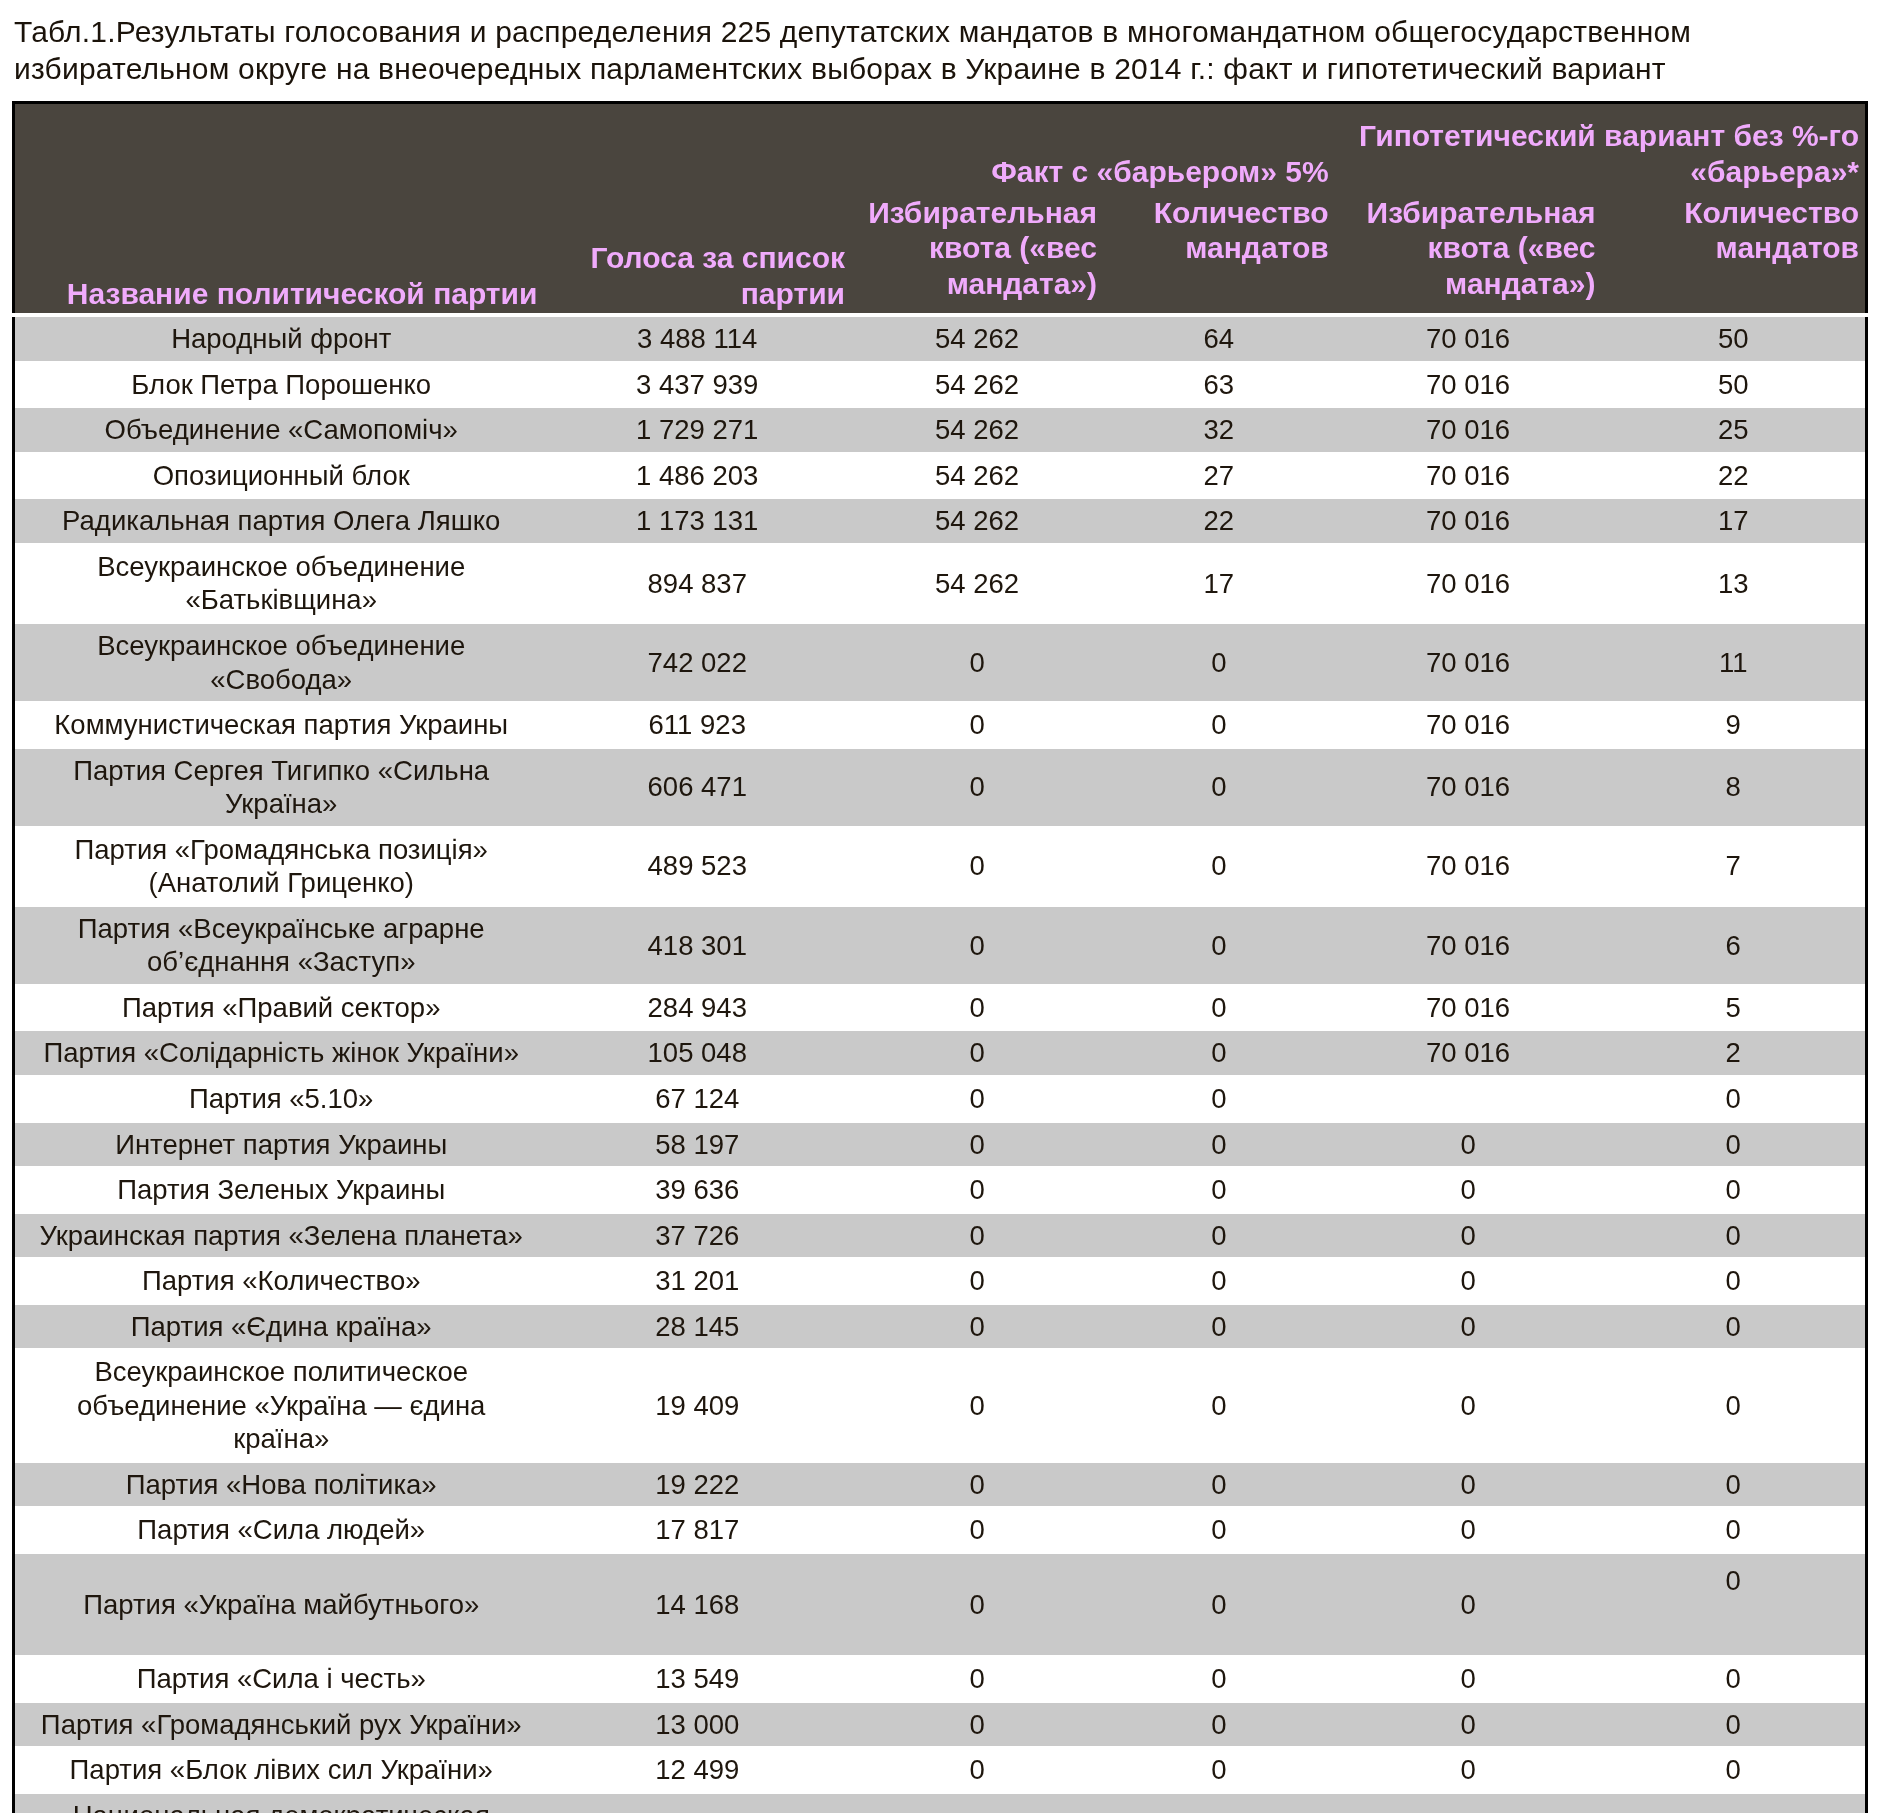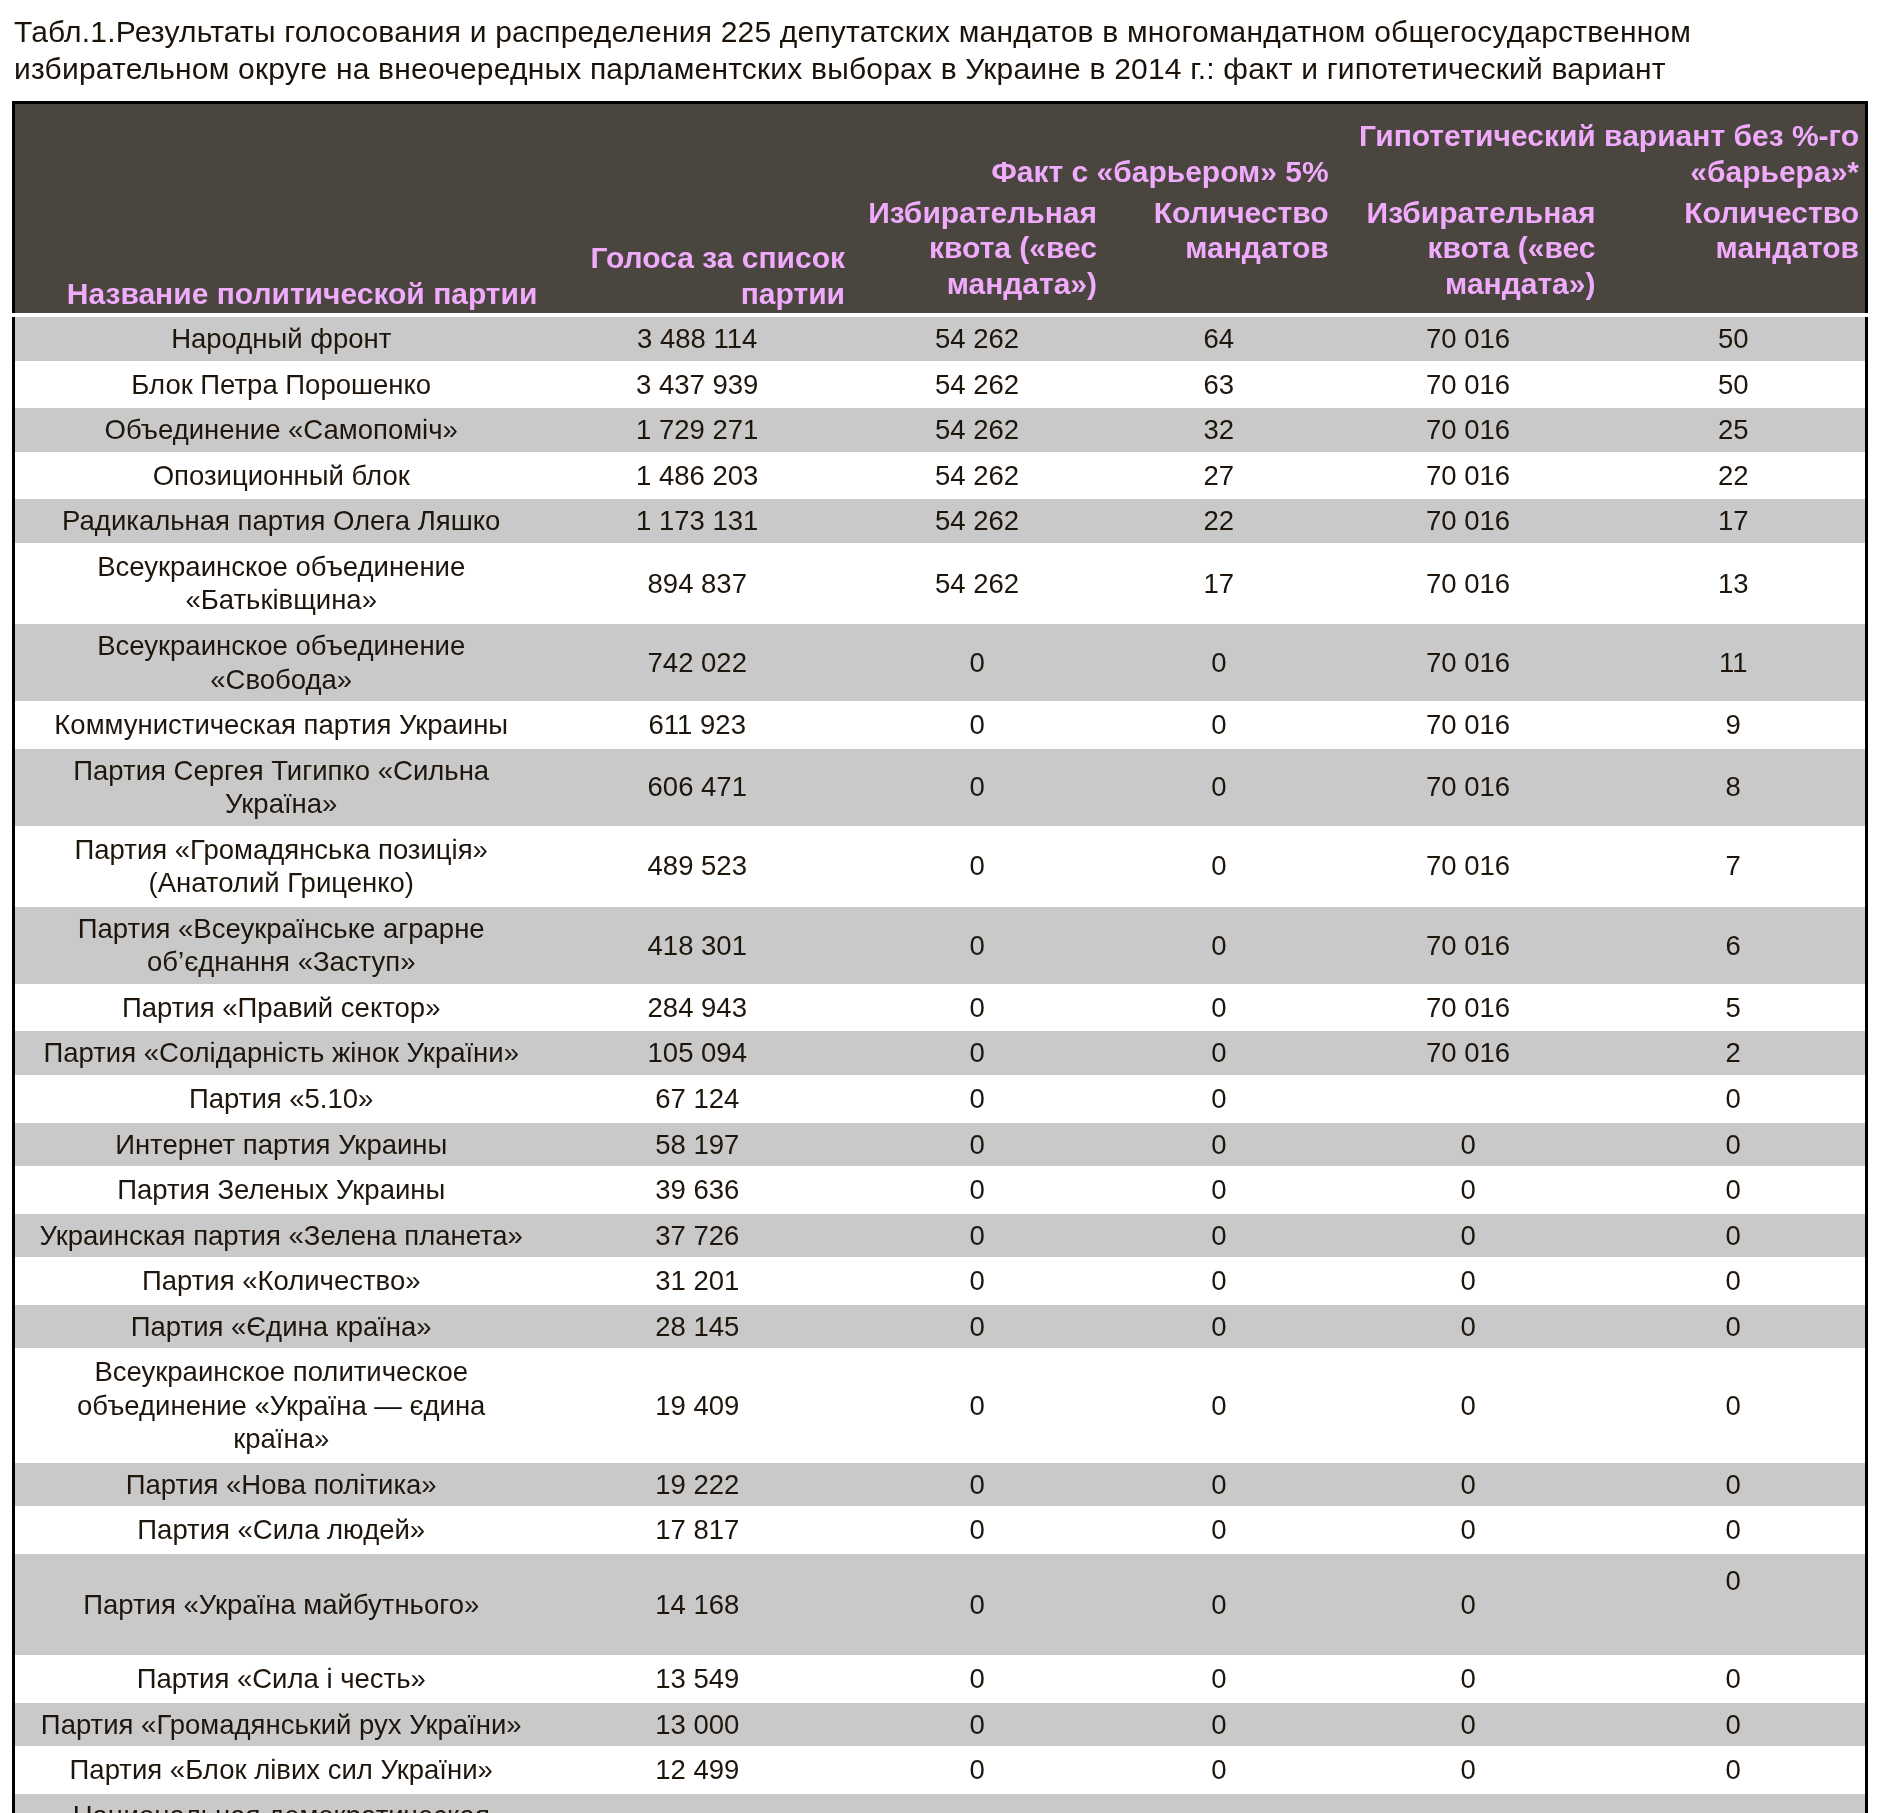--- a/index.html
+++ b/index.html
@@ -220,21 +220,21 @@
         <tr>
           <td class="col-name">Партия «Правий сектор»</td>
           <td class="col-votes">284 943</td>
           <td class="col-q1">0</td>
           <td class="col-m1">0</td>
           <td class="col-q2">70 016</td>
           <td class="col-m2">5</td>
         </tr>
         <tr>
           <td class="col-name">Партия «Солідарність жінок України»</td>
-          <td class="col-votes">105 094</td>
+          <td class="col-votes">105 048</td>
           <td class="col-q1">0</td>
           <td class="col-m1">0</td>
           <td class="col-q2">70 016</td>
           <td class="col-m2">2</td>
         </tr>
         <tr>
           <td class="col-name">Партия «5.10»</td>
           <td class="col-votes">67 124</td>
           <td class="col-q1">0</td>
           <td class="col-m1">0</td>

